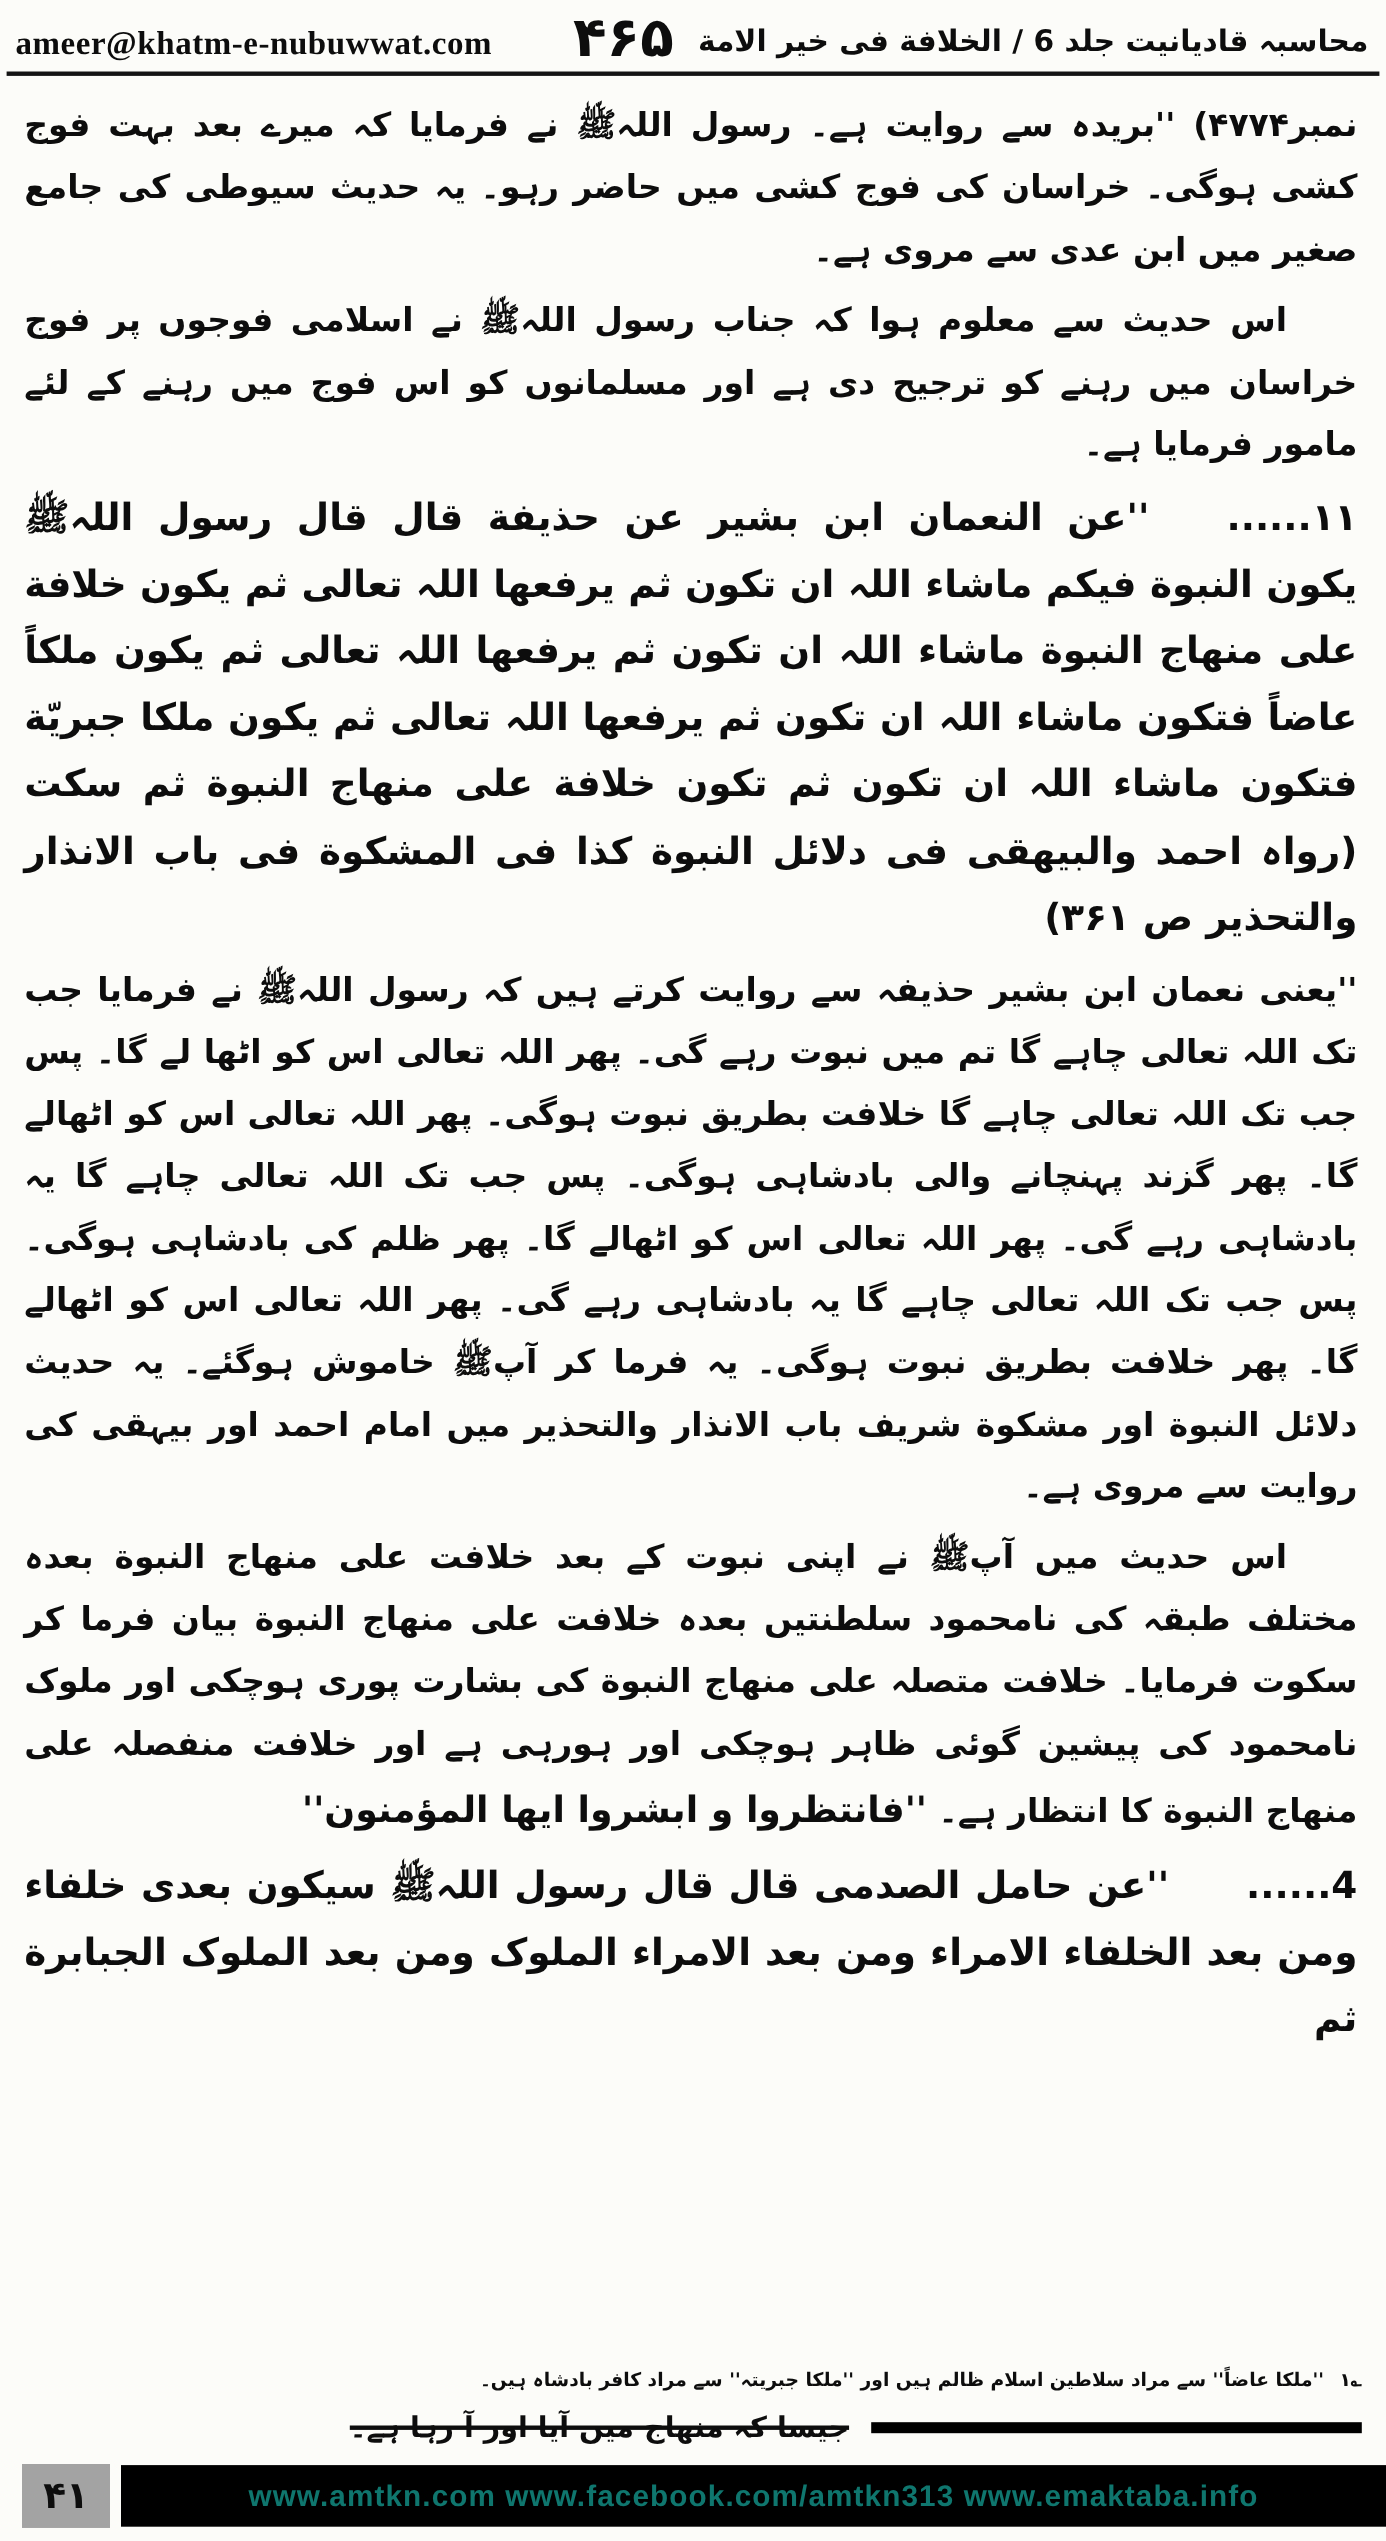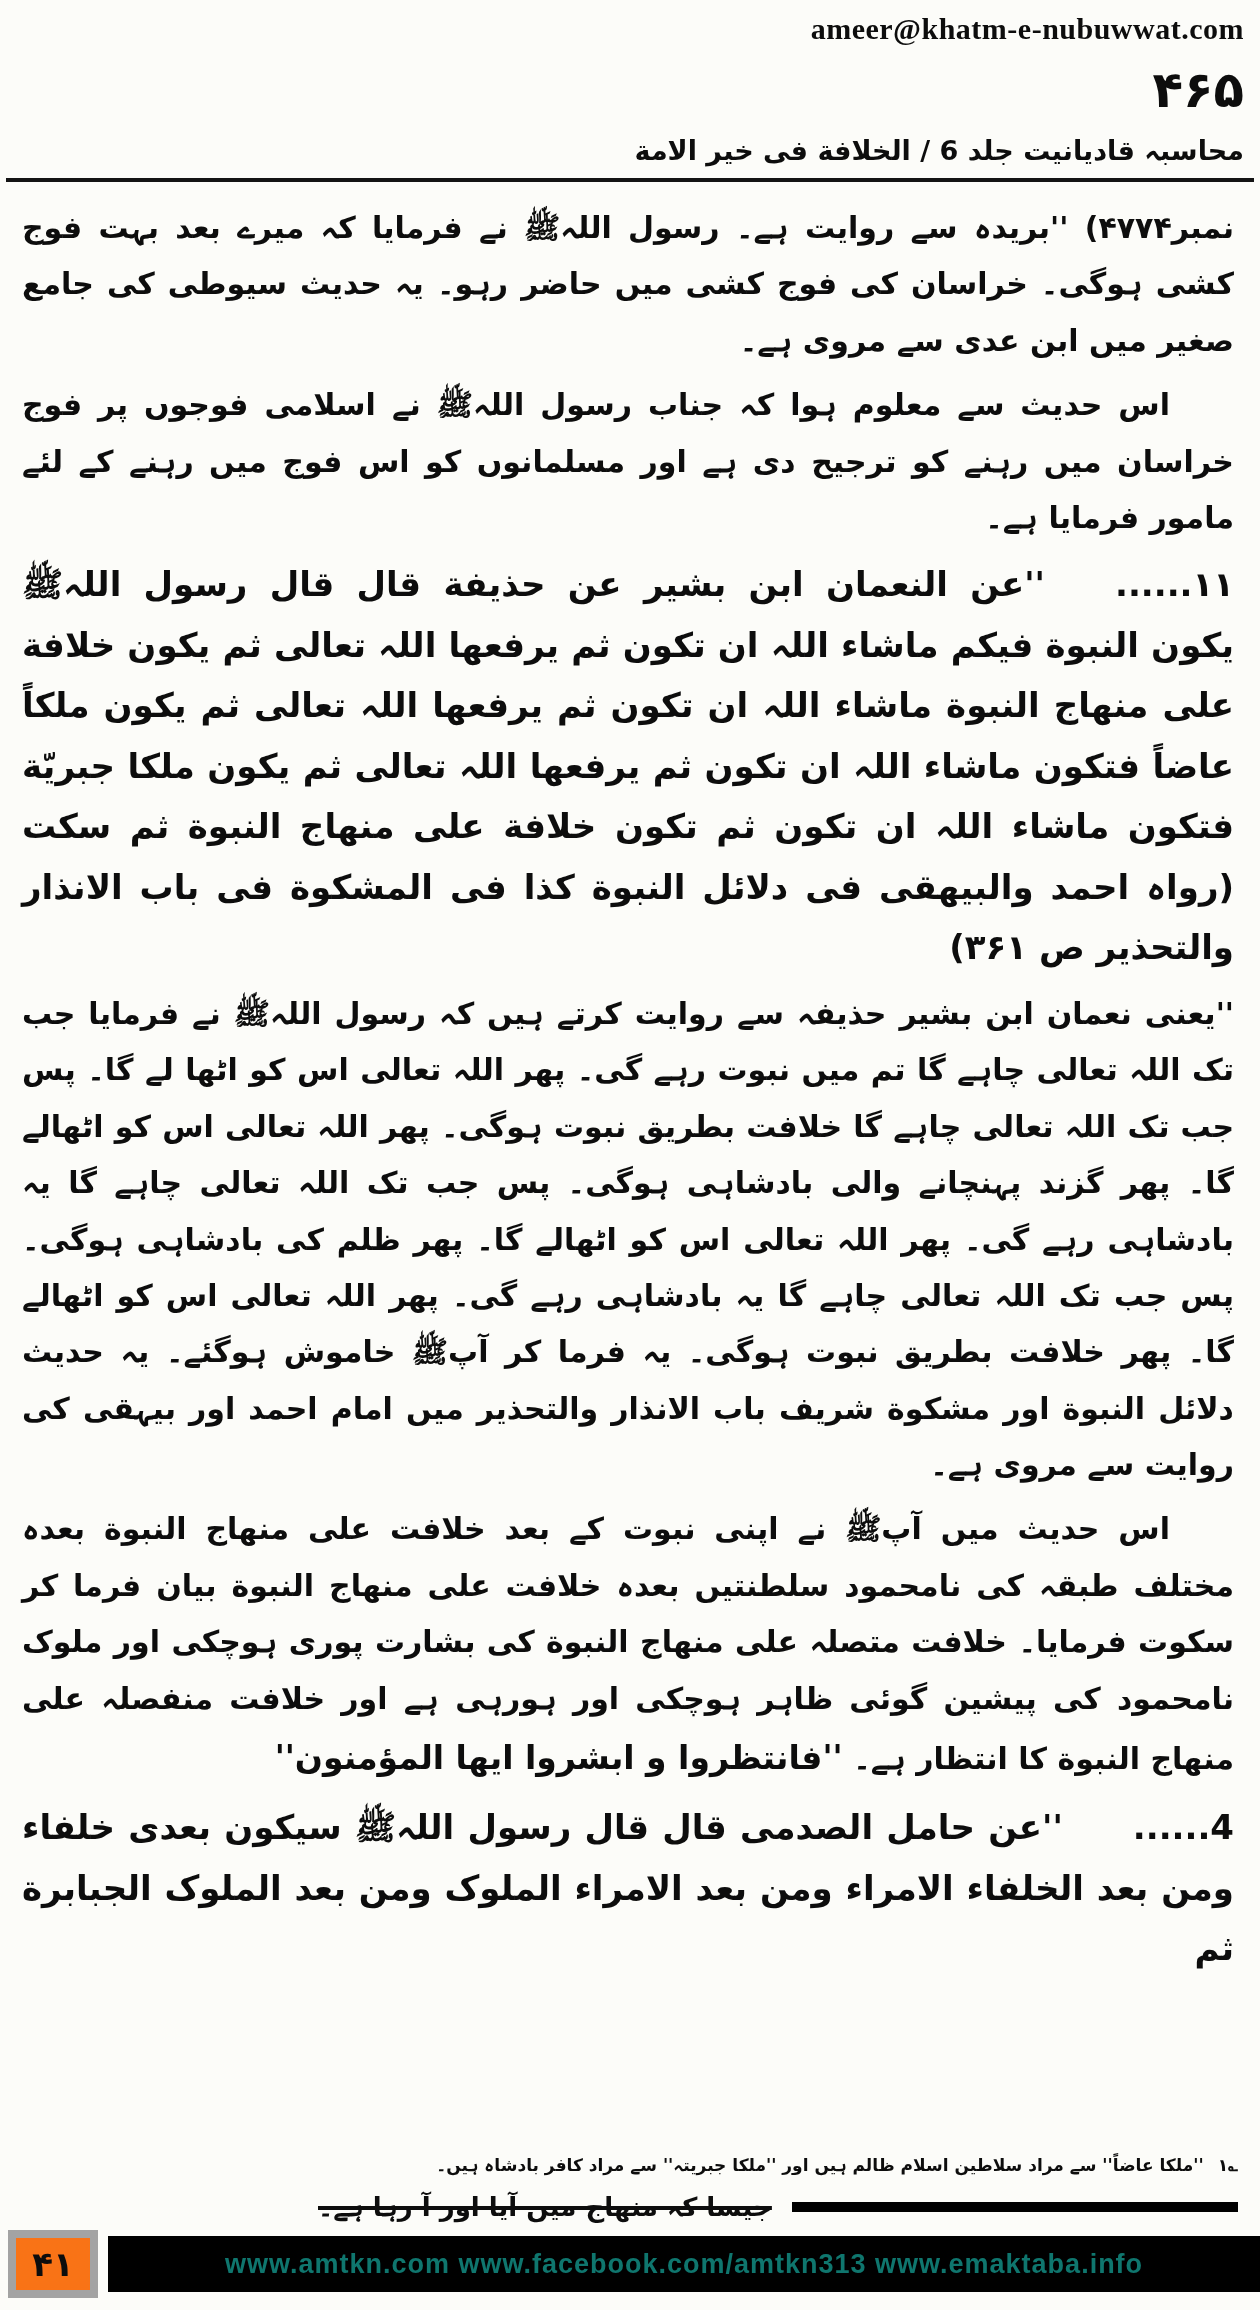--- a/index.html
+++ b/index.html
@@ -10,21 +10,21 @@
     background:#fcfcf9;
     color:#0d0d0d;
     font-family:"DejaVu Sans",sans-serif;
     direction:rtl;
     overflow:hidden;
     box-sizing:border-box;
   }
   
   .header{
     display:flex;direction:ltr;align-items:flex-end;
-    padding:12px 16px 4px 14px;gap:22px;flex-direction:column;
+    padding:12px 16px 4px 14px;gap:22px;
   }
   .header-email{
     font-family:"Liberation Serif",serif;
     font-weight:bold;font-size:30px;letter-spacing:.5px;
     direction:ltr;white-space:nowrap;
   }
   .header-pagenum{
     margin-left:auto;
     font-size:50px;font-weight:bold;line-height:.9;
     white-space:nowrap;
@@ -71,23 +71,23 @@
     text-decoration:line-through;
     text-decoration-thickness:4px;
   }
   
   .footer{
     position:absolute;left:8px;right:0;bottom:12px;
     display:flex;direction:ltr;align-items:center;gap:10px;
   }
   .footer-pagebox{
     width:74px;height:52px;
-    border:8px solid #a3a3a3;background:#f97316;
+    border:3px solid #a3a3a3;background:#a3a3a3;
     display:flex;align-items:center;justify-content:center;
-    font-size:34px;font-weight:bold;
+    font-size:34px;font-weight:bold;margin-left:12px;
   }
   .footer-bar{
     flex:1;height:56px;background:#000;color:#0f766e;
     display:flex;align-items:center;justify-content:center;
     font-family:"Liberation Sans",sans-serif;
     font-weight:bold;font-size:27px;letter-spacing:1px;
     direction:ltr;white-space:nowrap;
   }
 </style>
 </head>

